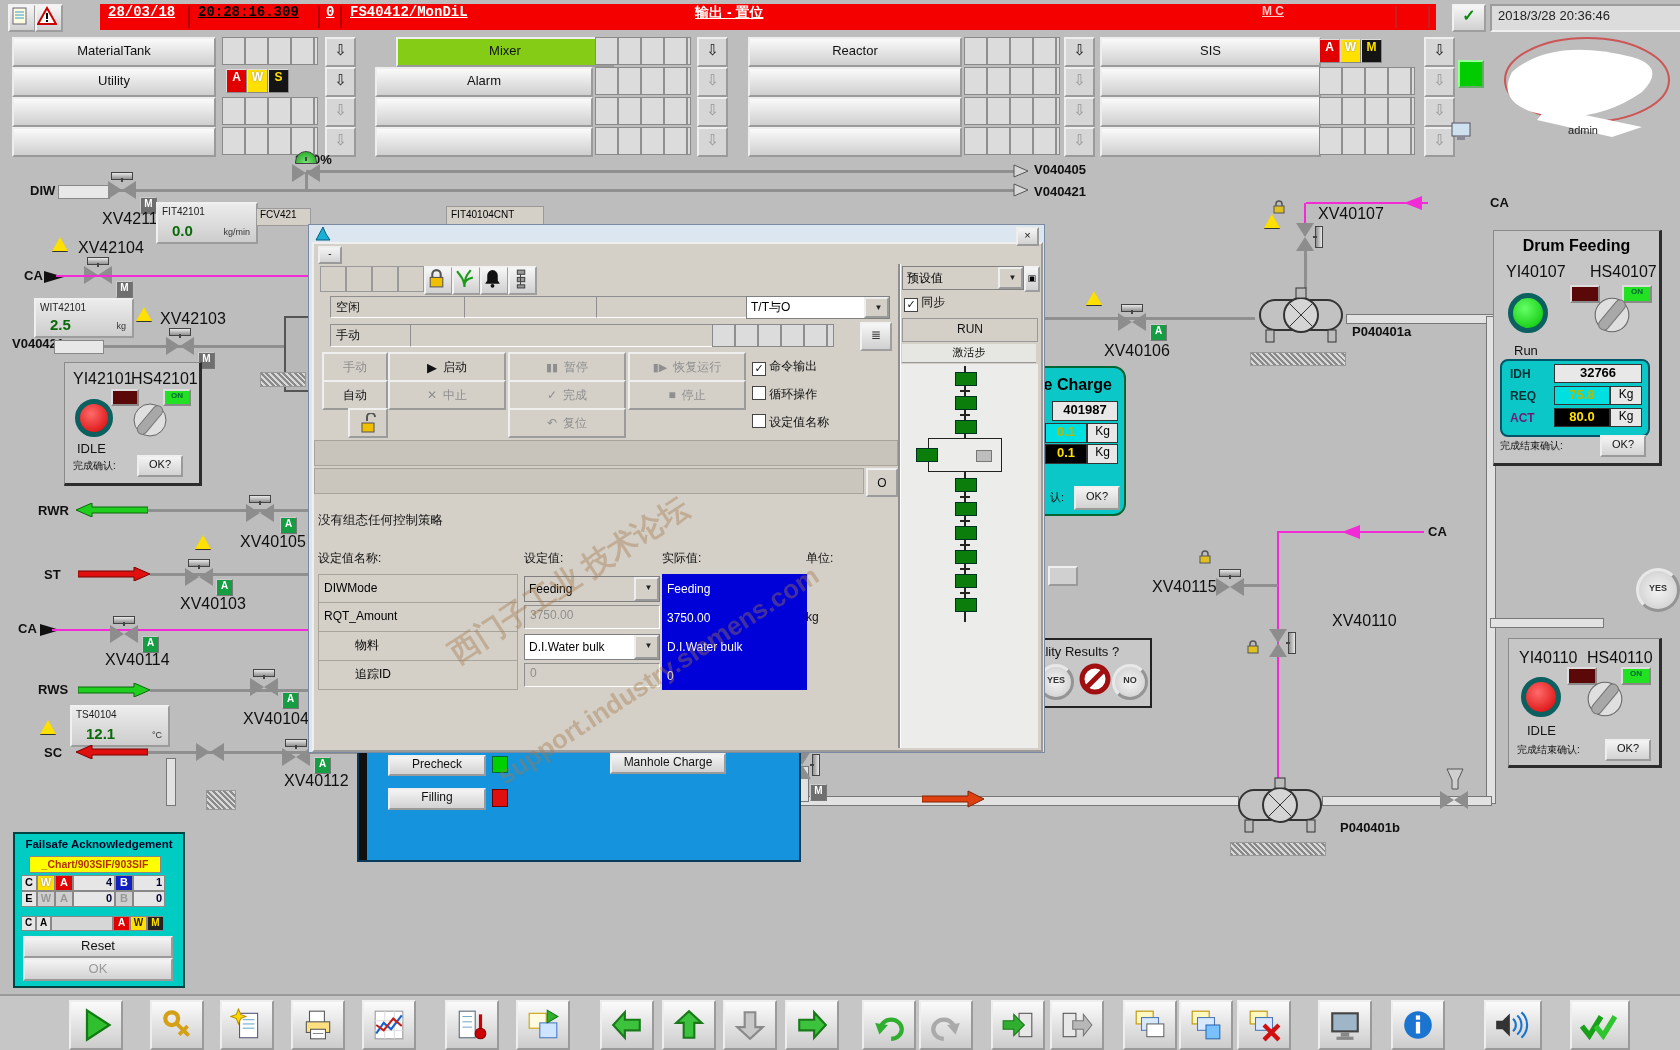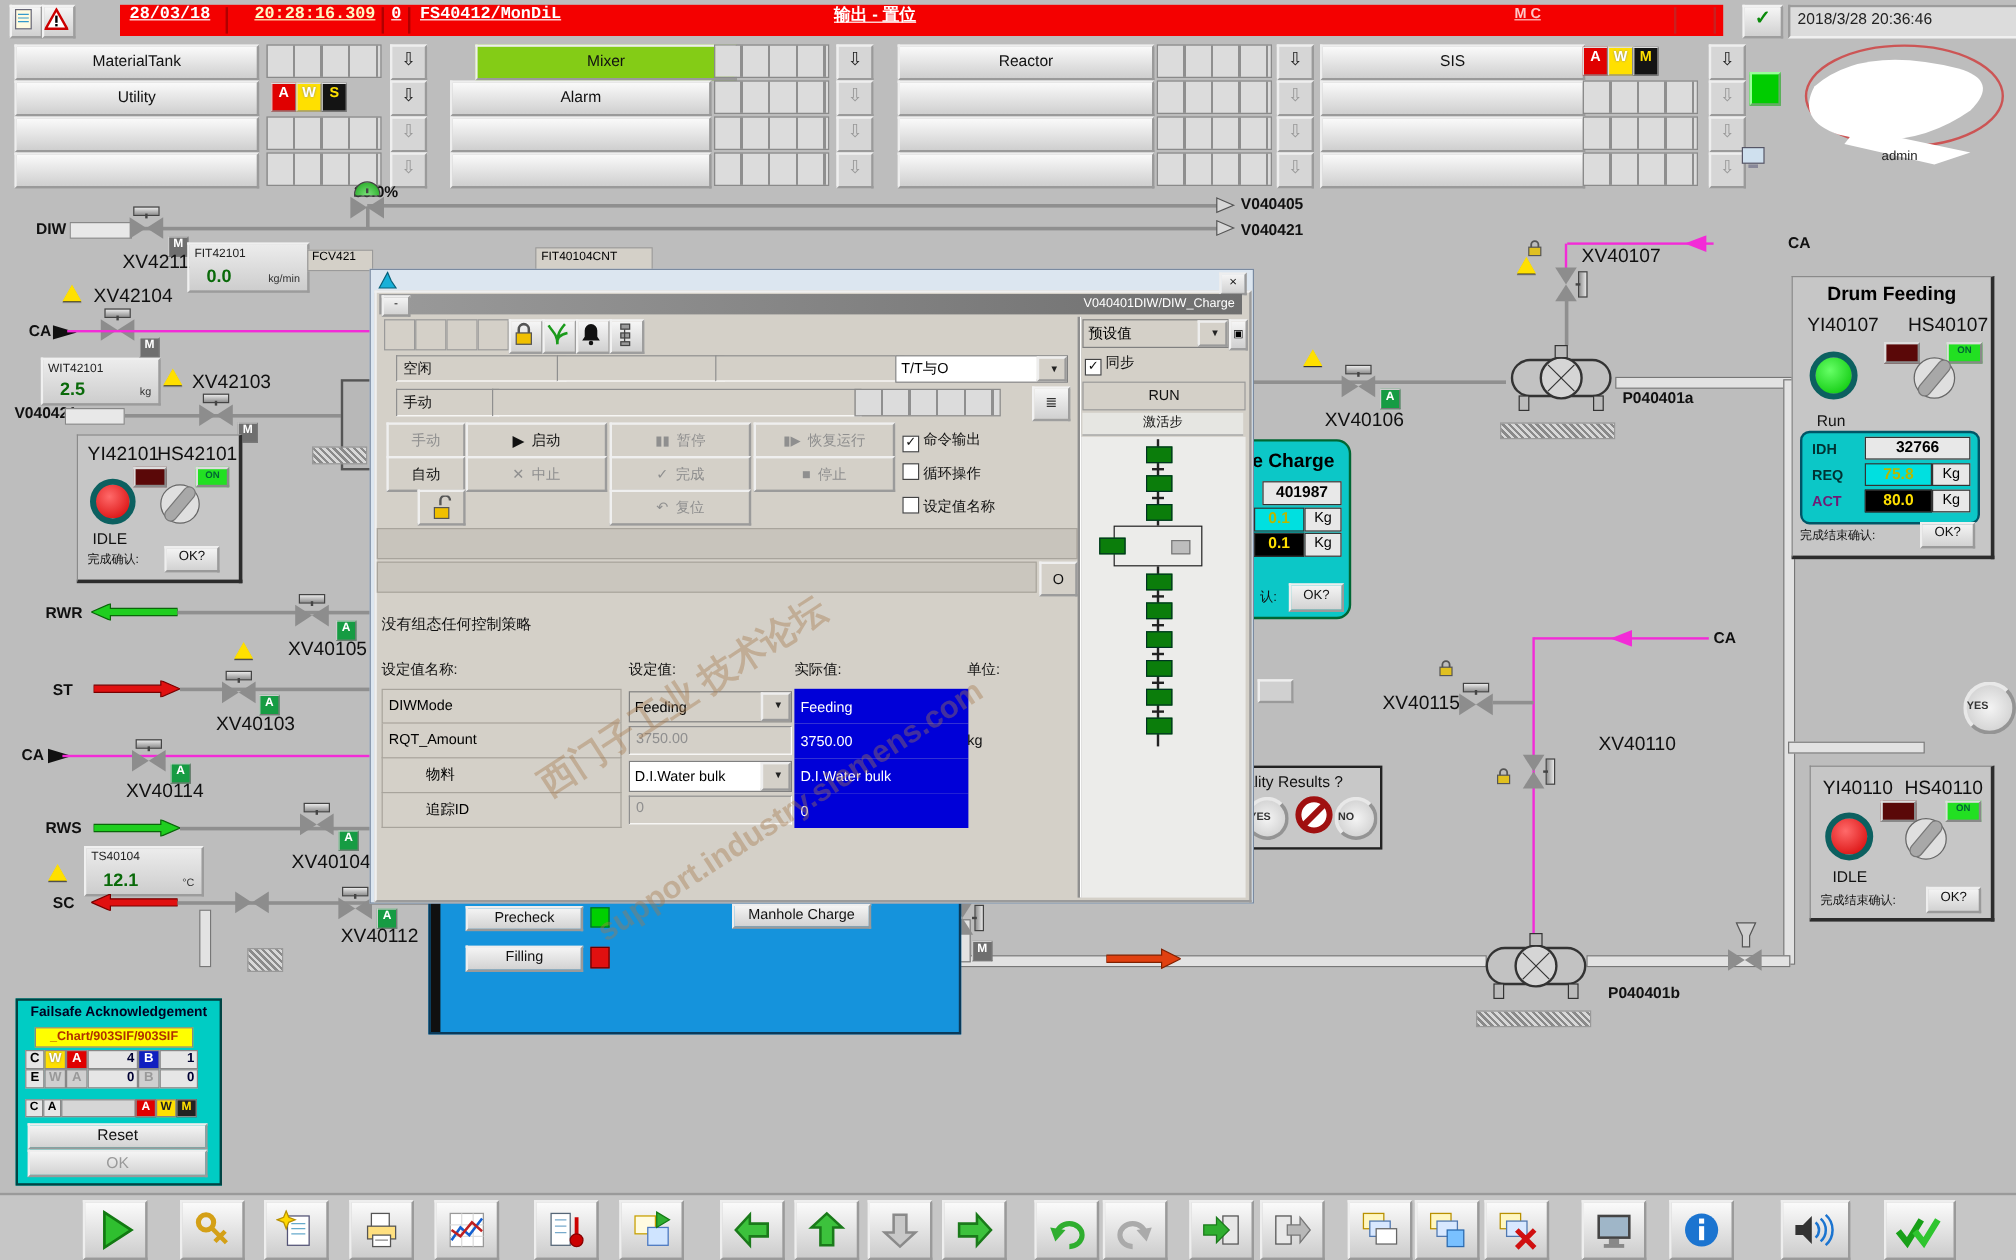--- a/index.html
+++ b/index.html
@@ -51,21 +51,21 @@
 .combo span{padding-left:4px;white-space:nowrap;overflow:hidden;text-align:right;}
 .combo .car{margin-left:auto;width:17px;align-self:stretch;background:#d4d0c8;border:2px outset #eee;font-size:8px;text-align:center;line-height:18px;color:#222;}
 .combo.gray{background:#d4d0c8;}
 .bluecell{position:absolute;background:#0000d8;color:#fff;font-size:12px;display:flex;align-items:center;padding-left:5px;z-index:52;white-space:nowrap;}
 .cbx{display:inline-block;width:12px;height:12px;background:#fff;border:1px solid #444;font-size:11px;line-height:11px;text-align:center;color:#111;vertical-align:-2px;}
 .dtext{position:absolute;font-size:12px;color:#111;z-index:52;white-space:nowrap;}
 .step{position:absolute;width:20px;height:12px;background:#0b7d0b;border:1px solid #032;z-index:53;}
 .tick{position:absolute;width:10px;height:2px;background:#222;z-index:53;}
 .tbtn{position:absolute;top:1000px;width:50px;height:46px;border:2px outset #eee;background:linear-gradient(#fbfbfb,#cccccc);display:flex;align-items:center;justify-content:center;z-index:21;}
 .wm{position:absolute;z-index:60;pointer-events:none;transform:rotate(-33deg);color:rgba(165,120,75,.40);font-weight:bold;white-space:nowrap;}
-.circbtn{position:absolute;border-radius:50%;border:3px outset #e8e8e8;background:radial-gradient(#f4f4f4,#c9c9c9);font:bold 9px "Liberation Sans",sans-serif;color:#333;}
+.circbtn{position:absolute;border-radius:50%;border:3px outset #e8e8e8;background:radial-gradient(#f4f4f4,#c9c9c9);text-align:center;font:bold 9px "Liberation Sans",sans-serif;color:#333;}
 </style>
 </head>
 <body>
 
 <div id="scene">
 
   <div class="abs raised" style="left:8px;top:4px;width:24px;height:24px">
     <svg width="20" height="20" viewBox="0 0 20 20">
         <rect x="3" y="2" width="13" height="16" fill="#fffbe0" stroke="#667"></rect>
         <line x1="5" y1="6" x2="14" y2="6" stroke="#39c"></line>
@@ -77,21 +77,21 @@
     <svg width="20" height="20" viewBox="0 0 20 20">
         <polygon points="10,2 19,18 1,18" fill="#fff" stroke="#c00" stroke-width="2"></polygon>
         <rect x="9" y="7" width="2" height="6" fill="#000"></rect>
         <rect x="9" y="14" width="2" height="2" fill="#000"></rect>
       </svg>
   </div>
 
   <div class="abs" style="left:100px;top:4px;width:1336px;height:26px;background:#f40000;z-index:3">
     <span class="redbar-seg" style="left:8px;color:#fff;font:bold 14px 'Liberation Mono',monospace">28/03/18</span>
     <span class="abs" style="left:88px;top:2px;width:2px;height:22px;background:#b00000"></span>
-    <span class="redbar-seg" style="left:112px;color:#fef9c3;font:bold 14px 'Liberation Mono',monospace">20:28:16.309</span>
+    <span class="redbar-seg" style="left:98px;color:#000000;font:bold 14px 'Liberation Mono',monospace">20:28:16.309</span>
     <span class="abs" style="left:218px;top:2px;width:2px;height:22px;background:#b00000"></span>
     <span class="redbar-seg" style="left:226px;color:#fff;font:bold 14px 'Liberation Mono',monospace">0</span>
     <span class="abs" style="left:240px;top:2px;width:2px;height:22px;background:#b00000"></span>
     <span class="redbar-seg" style="left:250px;color:#fff;font:bold 14px 'Liberation Mono',monospace">FS40412/MonDiL</span>
     <span class="redbar-seg" style="left:595px;color:#fff;font:bold 14px 'Liberation Sans',sans-serif">输出 - 置位</span>
     <span class="redbar-seg" style="left:1162px;color:#ffc6c6;font:bold 12px 'Liberation Sans',sans-serif">M C</span>
     <span class="abs" style="left:1295px;top:2px;width:2px;height:22px;background:#c82020"></span>
     <span class="abs" style="left:1328px;top:2px;width:2px;height:22px;background:#c82020"></span>
   </div>
   <div class="abs raised" style="left:1452px;top:4px;width:30px;height:24px;text-align:center;line-height:20px;color:#0a8a0a;font-weight:bold">✓</div>
@@ -545,23 +545,20 @@
   <div class="okbtn" style="left:610px;top:753px;width:112px;height:17px;line-height:14px;font-size:12px;z-index:6">Manhole Charge</div>
   <div class="okbtn" style="left:388px;top:788px;width:94px;height:18px;line-height:15px;font-size:12px;z-index:6">Filling</div>
   <div class="abs" style="left:492px;top:789px;width:14px;height:16px;background:#e01010;border:1px solid #600;z-index:6"></div>
 
   <div class="abs" style="left:308px;top:224px;width:735px;height:527px;background:#dce6f0;border:1px solid #7a8aa0;z-index:50"></div>
   <svg class="abs dz" style="left:314px;top:226px" width="18" height="16">
       <polygon points="2,14 9,1 12,8 16,14" fill="#18b0d8" stroke="#06607a"></polygon>
     </svg>
   <div class="abs dz okbtn" style="left:1016px;top:227px;width:19px;height:15px;line-height:12px;font-size:11px">×</div>
   <div class="abs" style="left:312px;top:242px;width:727px;height:506px;background:#d4d0c8;border:2px outset #efefef;z-index:51"></div>
-  <div class="abs dz" style="left:316px;top:245px;width:719px;height:17px;background:linear-gradient(90deg,#9a9a9a,#6f6f6f);color:#fff;font-size:10.5px;text-align:right;line-height:17px;padding-right:6px;box-sizing:border-box">
-    <span>V040401DIW/DIW_Charge</span>
-  </div>
   <div class="abs dz okbtn" style="left:318px;top:246px;width:20px;height:14px;line-height:11px;font-size:10px">-</div>
 
   <div class="abs dz flat" style="left:320px;top:266px;width:24px;height:24px"></div>
   <div class="abs dz flat" style="left:346px;top:266px;width:24px;height:24px"></div>
   <div class="abs dz flat" style="left:372px;top:266px;width:24px;height:24px"></div>
   <div class="abs dz flat" style="left:398px;top:266px;width:24px;height:24px"></div>
   <div class="abs dz raised" style="left:424px;top:266px;width:25px;height:25px">
     <svg width="21" height="21" viewBox="0 0 20 20">
         <rect x="4" y="9" width="12" height="9" fill="#f0c000" stroke="#555"></rect>
         <path d="M6 9 V6 a4 4 0 0 1 8 0 V9" fill="none" stroke="#555" stroke-width="2"></path>

